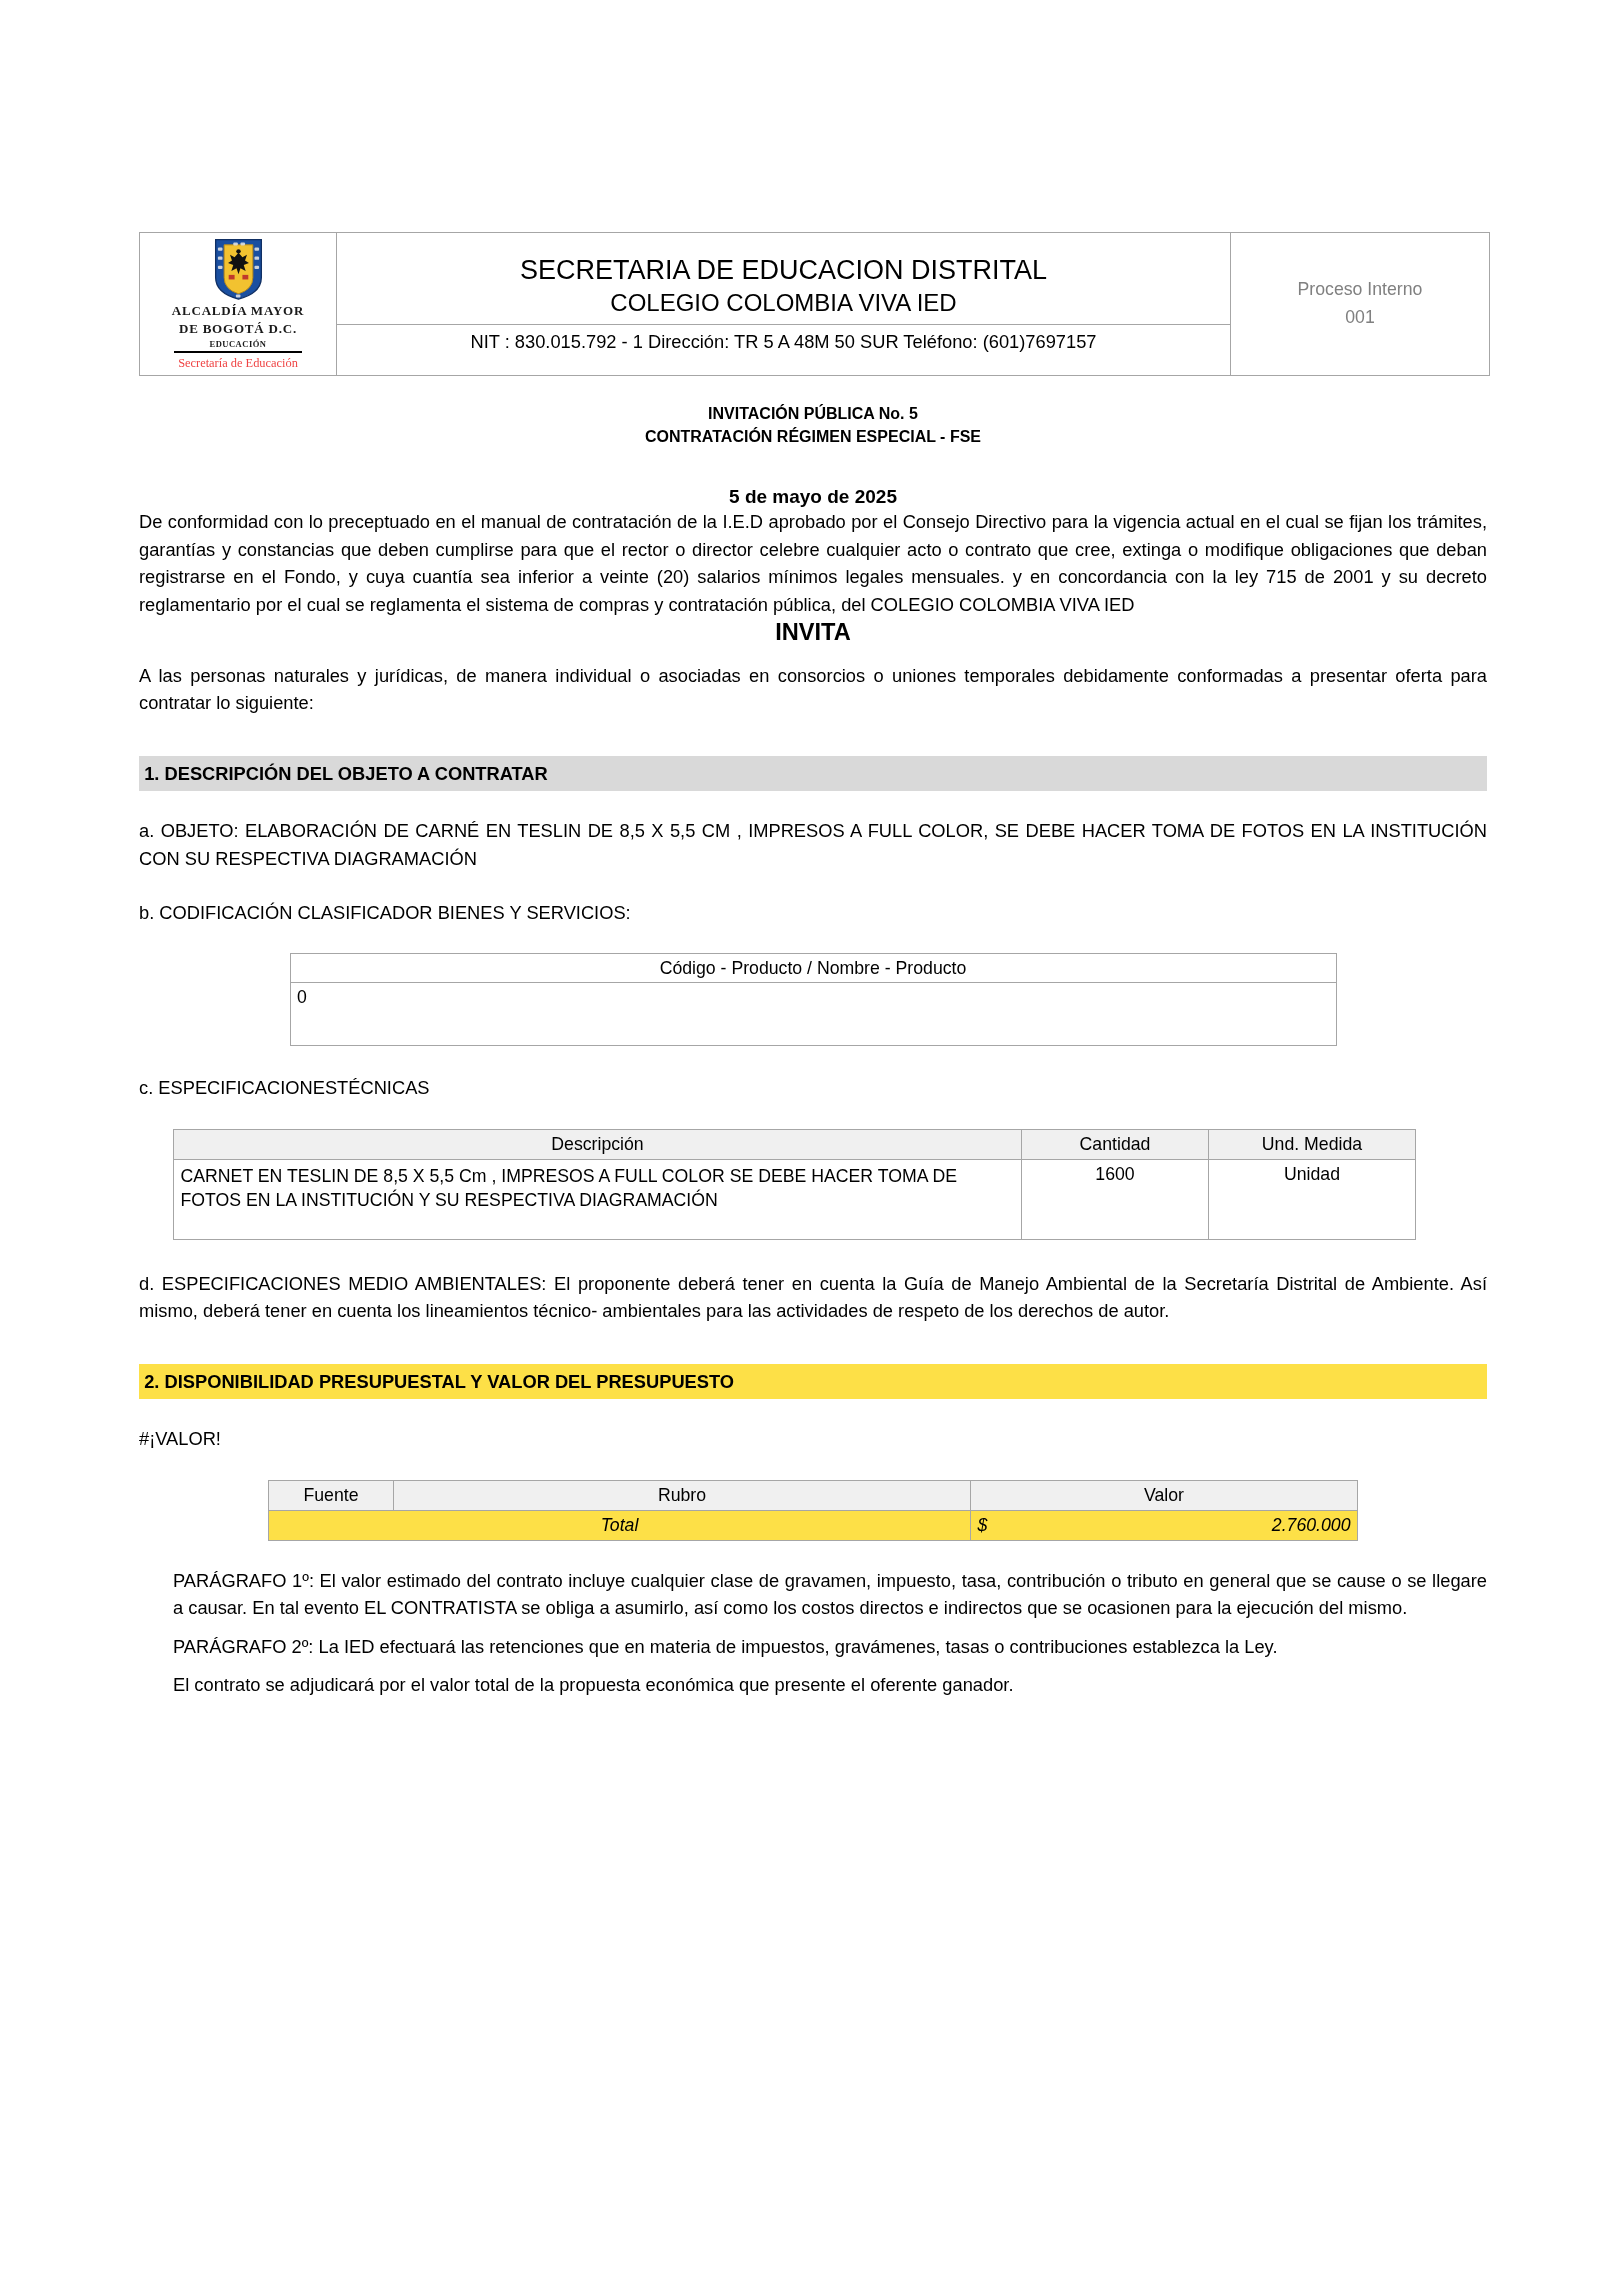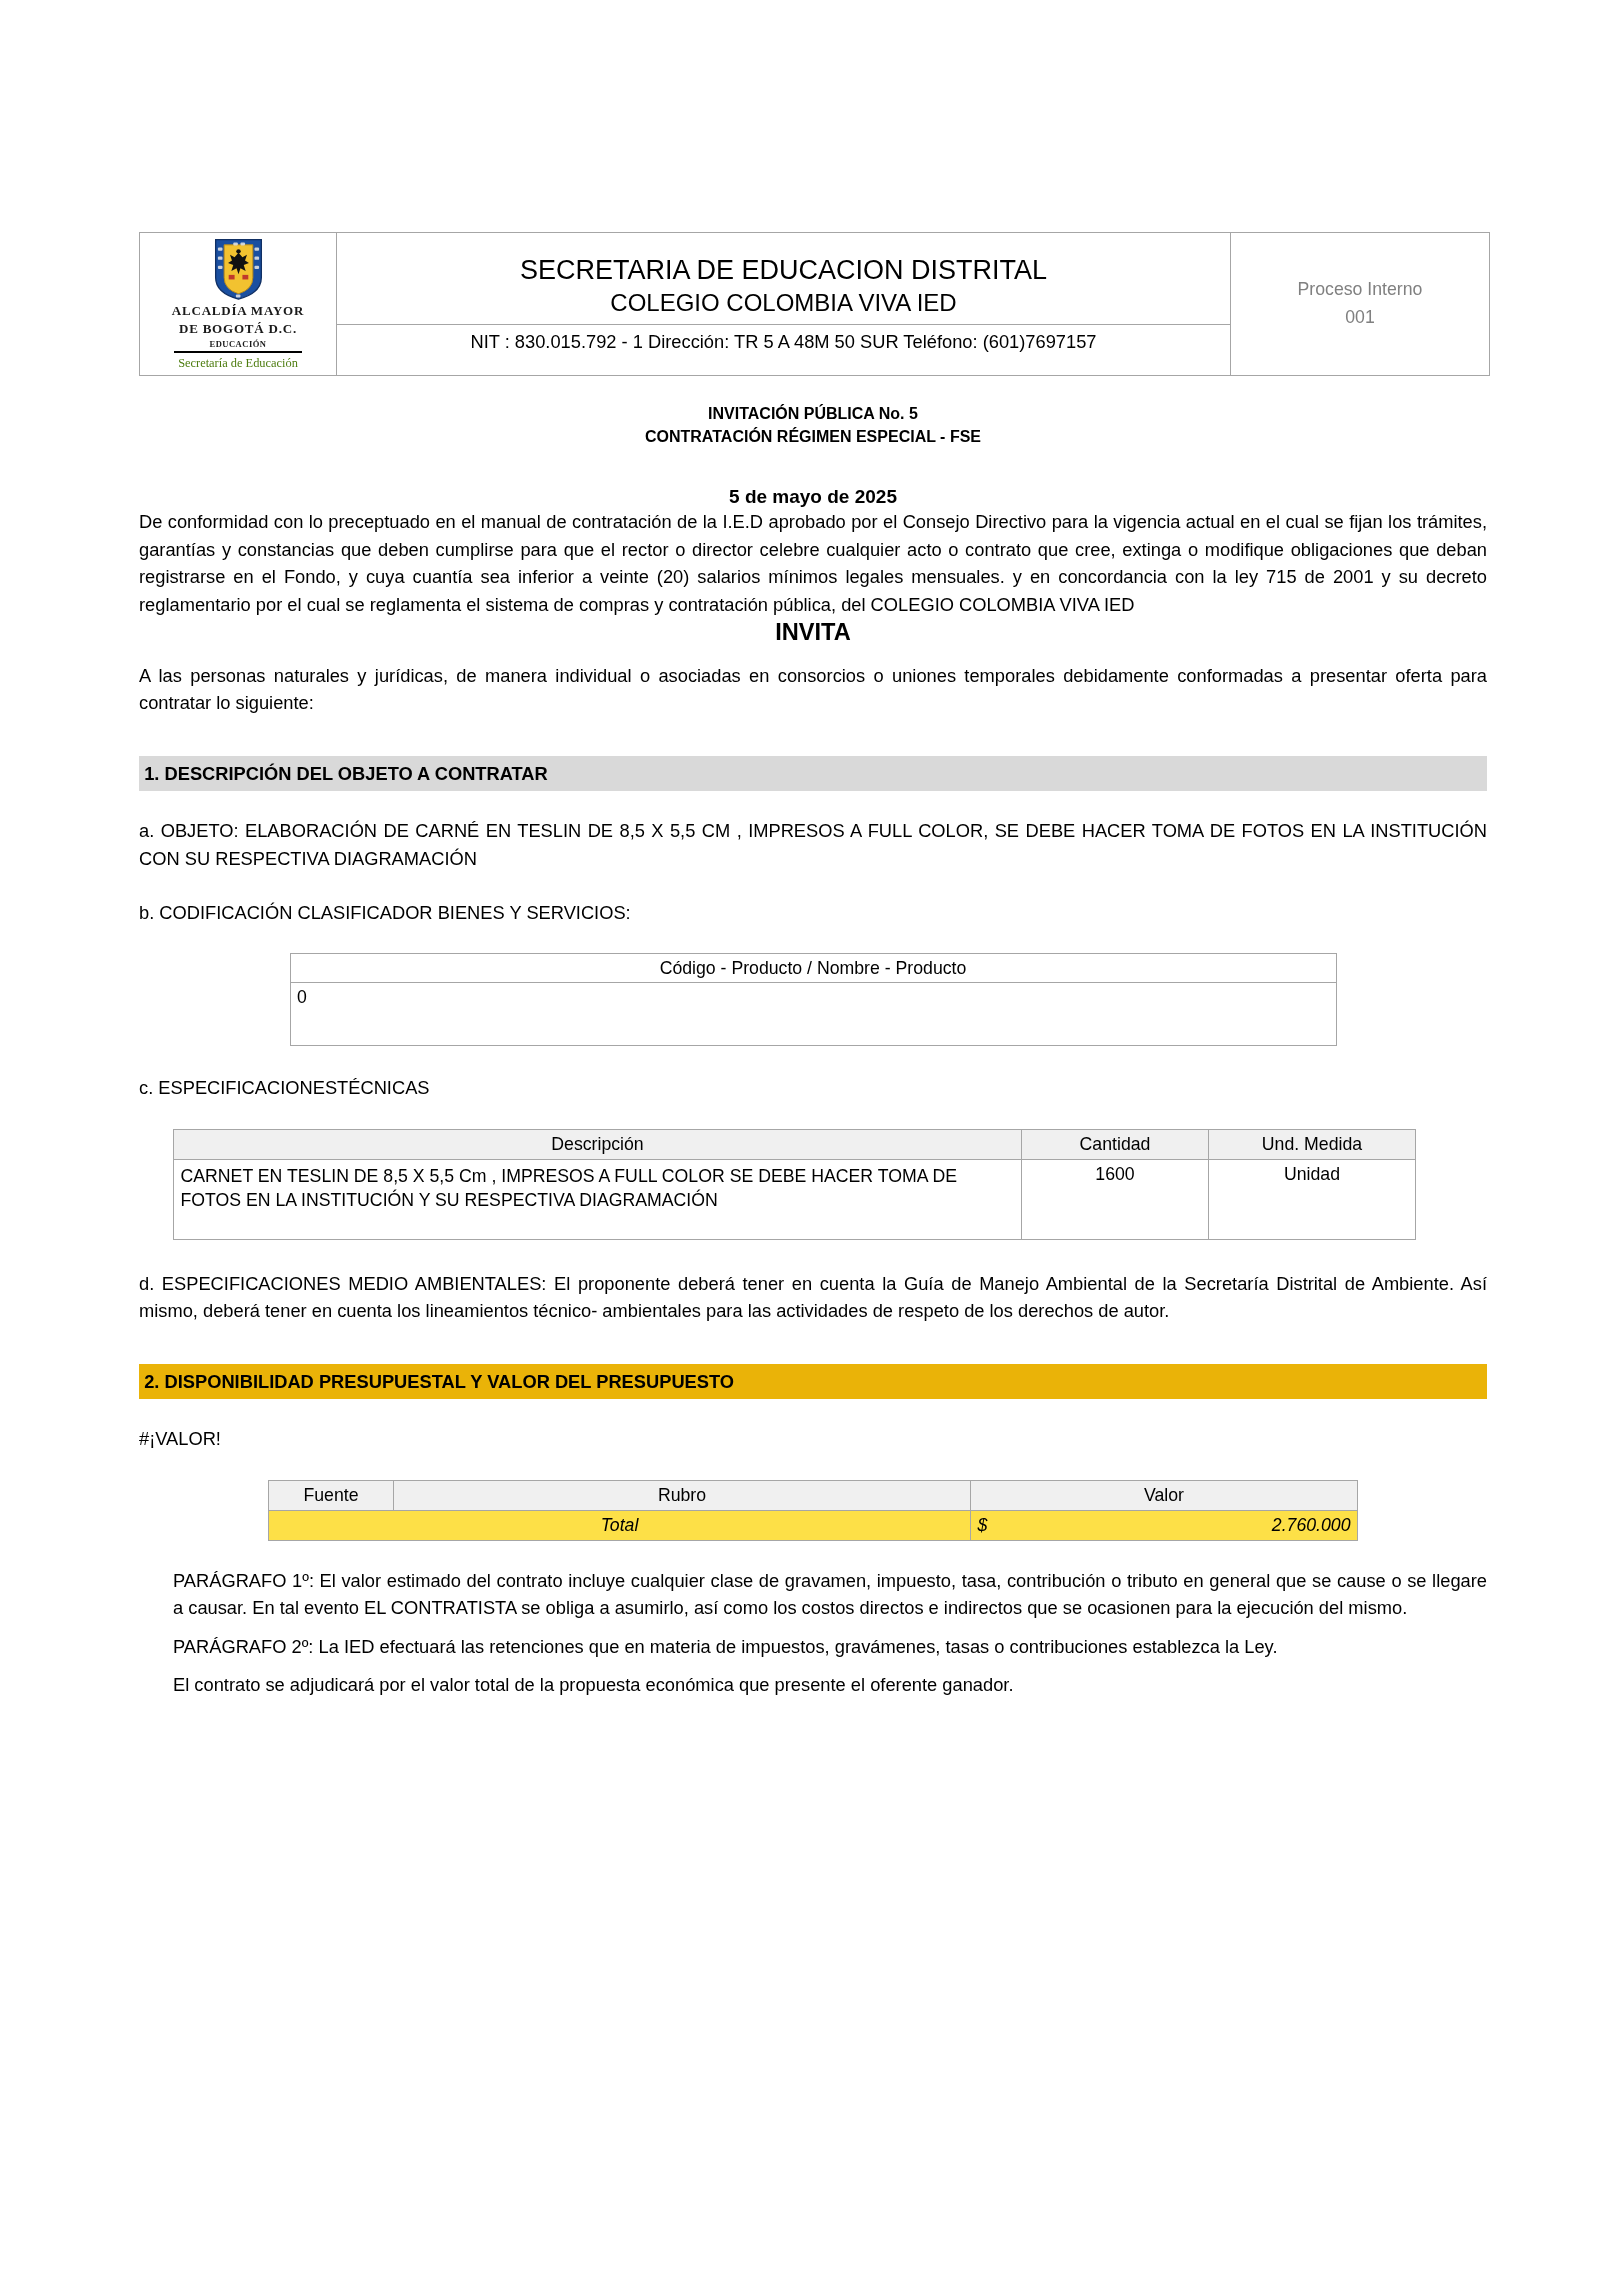--- a/index.html
+++ b/index.html
@@ -77,21 +77,21 @@
   }
   .logo-rule {
     width: 128px;
     height: 2px;
     background: #000;
     margin: 2.6px auto 2.6px auto;
   }
   .logo-t3 {
     font-size: 12.4px;
     text-align: center;
-    color: #4d7c0f;
+    color: #ef4444;
   }
 
   .hdr-title-block { padding: 2.6px 6.5px 0 6.5px; }
   .hdr-l1 {
     text-align: center;
     font-size: 27px;
     line-height: 1.22;
     white-space: nowrap;
   }
   .hdr-l2 {
@@ -146,21 +146,21 @@
     margin-bottom: 15.7px;
   }
 
   .sec-bar {
     font-weight: bold;
     font-size: 18.3px;
     padding: 6.5px 3.9px 6.5px 5.2px;
     margin-top: 39px;
   }
   .sec-bar-1 { background: #d9d9d9; }
-  .sec-bar-2 { background: #eab308; }
+  .sec-bar-2 { background: #fde047; }
 
   .ind { margin-left: 34px; }
 
   
   table.dt {
     border-collapse: collapse;
     table-layout: fixed;
   }
   table.dt td, table.dt th {
     border: 1.3px solid #a6a6a6;

